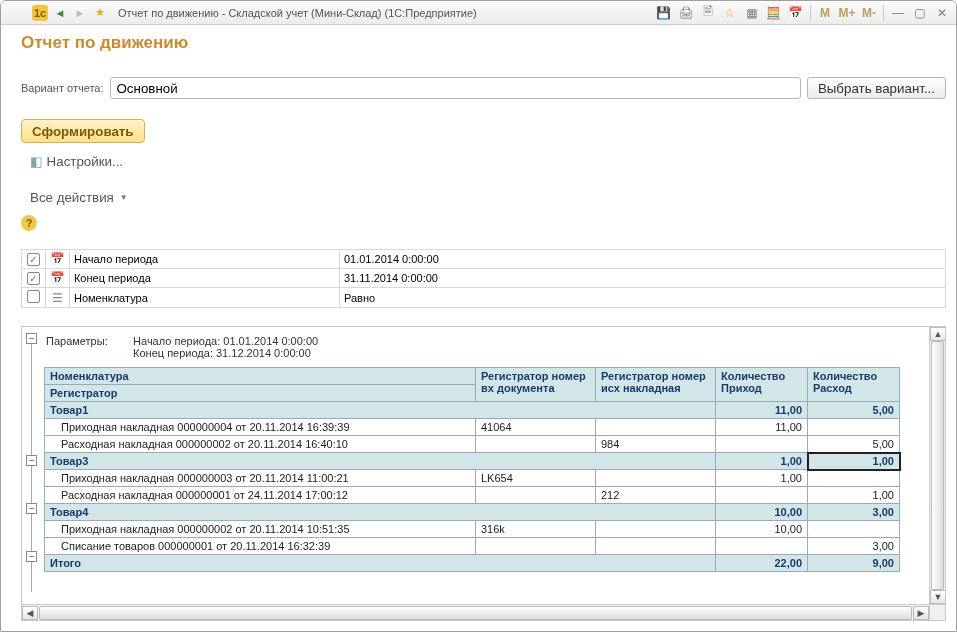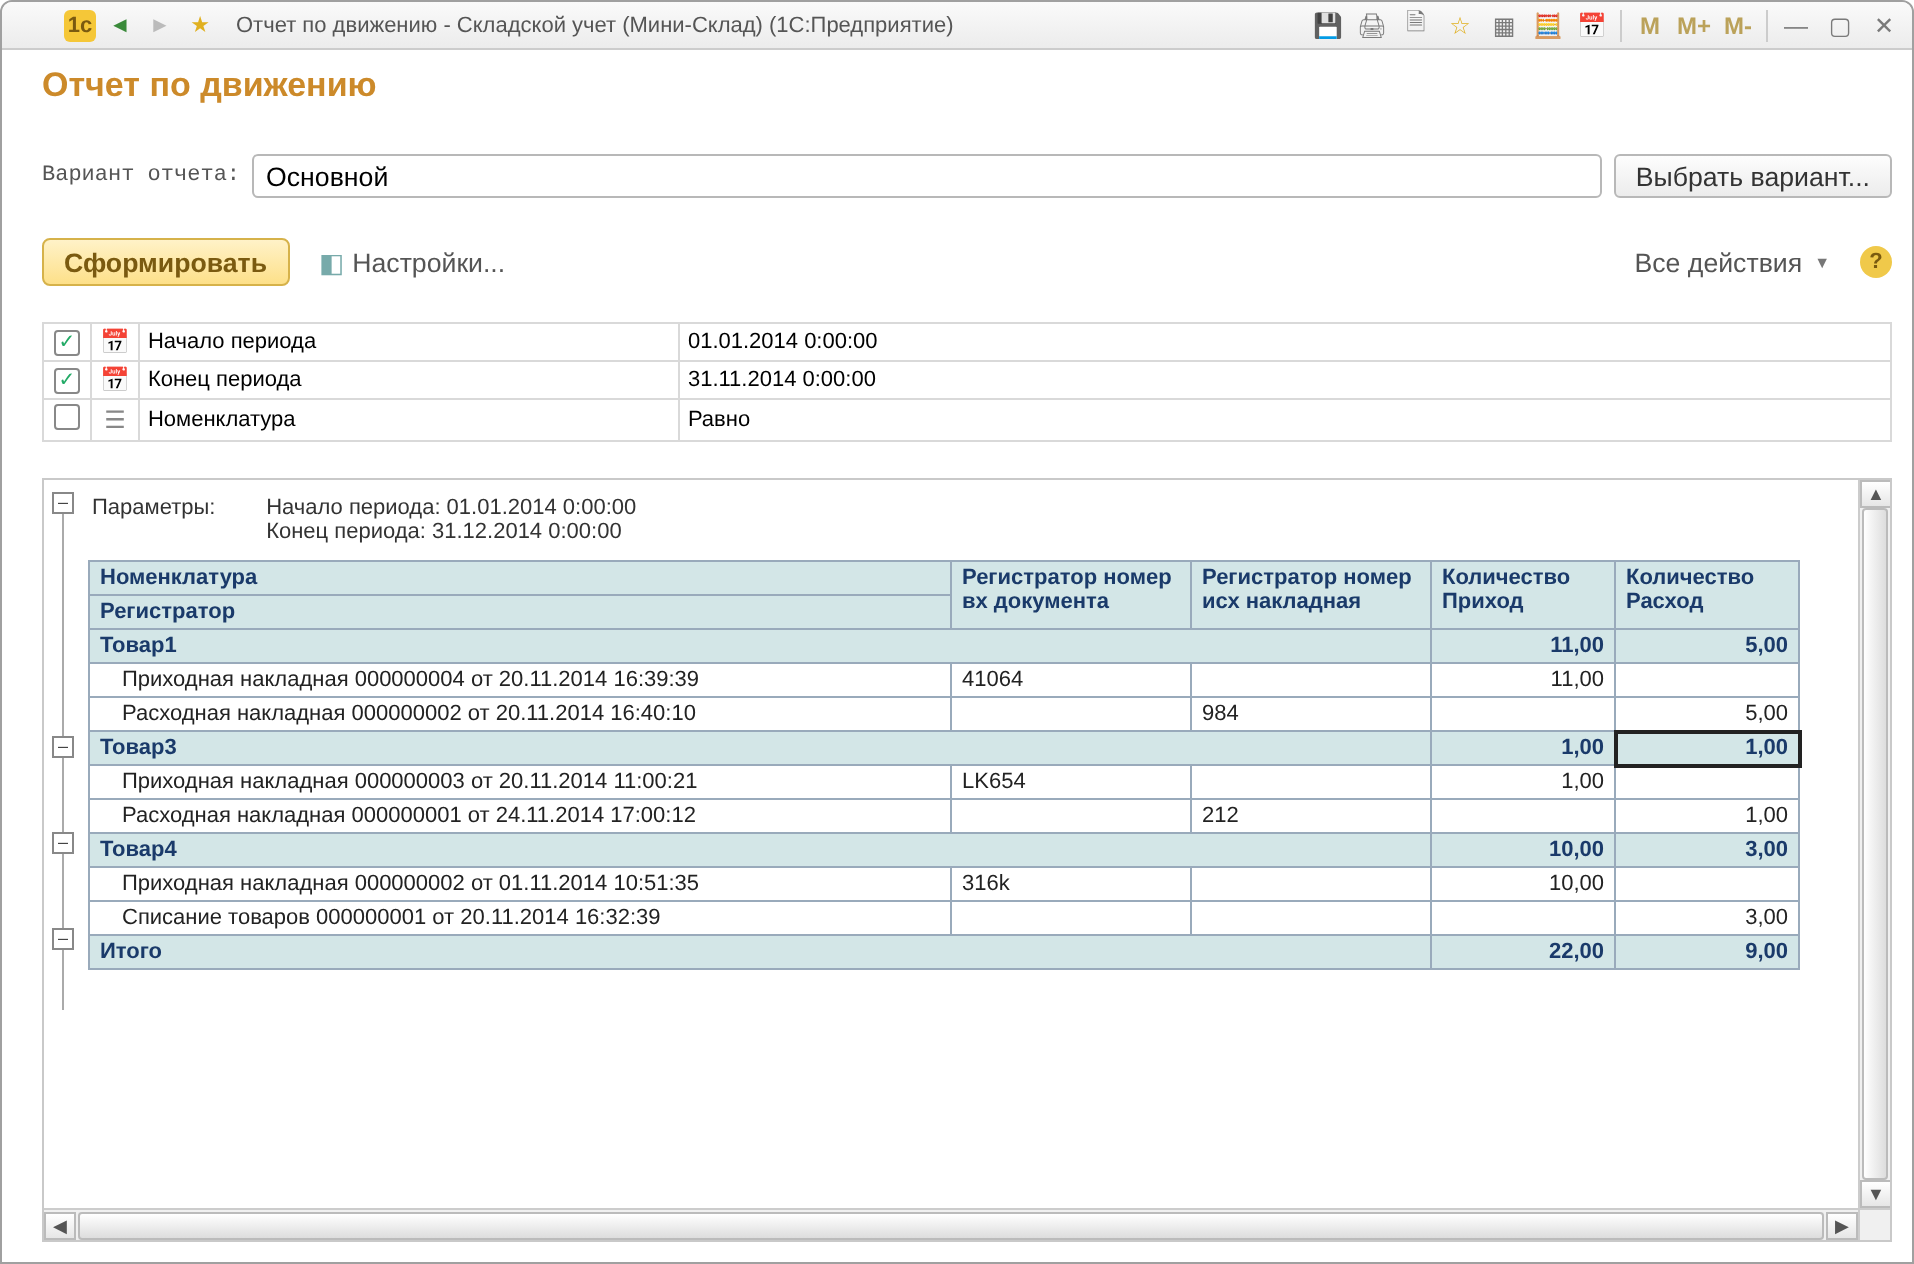--- a/index.html
+++ b/index.html
@@ -32,25 +32,25 @@
   .tb-right { margin-left:auto; display:flex; align-items:center; gap:2px; }
   .tb-btn { width:20px; height:18px; display:flex; align-items:center; justify-content:center; color:#7a7a7a; border:1px solid transparent; border-radius:2px; font-size:12px; cursor:pointer; }
   .tb-sep { width:1px; height:16px; background:#ccc; margin:0 2px; }
   .tb-mtxt { font-weight:bold; color:#bba25a; font-size:12px; }
 
   .content { flex:1; display:flex; flex-direction:column; padding:8px 10px 10px 20px; overflow:hidden;gap:14px; }
 
   .page-title { font-size:17px; font-weight:bold; color:#cc8a2a; margin-bottom:10px; }
 
   .variant-row { display:flex; align-items:center; gap:6px; margin-bottom:6px; }
-  .variant-label { color:#555;font-family:Liberation Mono, monospace; }
+  .variant-label { color:#555; }
   .variant-input { flex:1; height:22px; border:1px solid #b8b8b8; border-radius:3px; padding:0 6px; background:#fff; }
   .variant-btn { height:22px; padding:0 10px; border:1px solid #b8b8b8; border-radius:3px; background:linear-gradient(#fdfdfd,#ececec); cursor:pointer; color:#333; }
 
-  .toolbar-row { display:flex; align-items:center; gap:6px; margin-bottom:4px; }
+  .toolbar-row { display:flex; align-items:flex-start; gap:6px; margin-bottom:4px;flex-direction:column; }
   .btn-primary {
     height:24px; padding:0 10px;
     background:linear-gradient(#fff2c8,#fde089);
     border:1px solid #d6b24a; border-radius:4px;
     color:#7a5a10; font-weight:bold; cursor:pointer;
   }
   .btn-flat { height:24px; padding:0 8px; border:1px solid transparent; background:none; color:#555; cursor:pointer; display:flex; align-items:center; gap:4px; }
   .toolbar-spacer { flex:1; }
   .dropdown-caret { font-size:8px; color:#777; margin-left:2px; }
   .help-circle { width:16px;height:16px;border-radius:50%;background:#f0c94a;color:#7a5a10;display:flex;align-items:center;justify-content:center;font-weight:bold;font-size:11px; cursor:pointer; }
@@ -245,21 +245,21 @@
               <td>212</td>
               <td class="num"></td>
               <td class="num">1,00</td>
             </tr>
             <tr class="group-row">
               <td colspan="3">Товар4</td>
               <td class="num">10,00</td>
               <td class="num">3,00</td>
             </tr>
             <tr class="data-row">
-              <td class="indent">Приходная накладная 000000002 от 01.11.2014 10:51:35</td>
+              <td class="indent">Приходная накладная 000000002 от 20.11.2014 10:51:35</td>
               <td>316k</td>
               <td></td>
               <td class="num">10,00</td>
               <td class="num"></td>
             </tr>
             <tr class="data-row">
               <td class="indent">Списание товаров 000000001 от 20.11.2014 16:32:39</td>
               <td></td>
               <td></td>
               <td class="num"></td>

